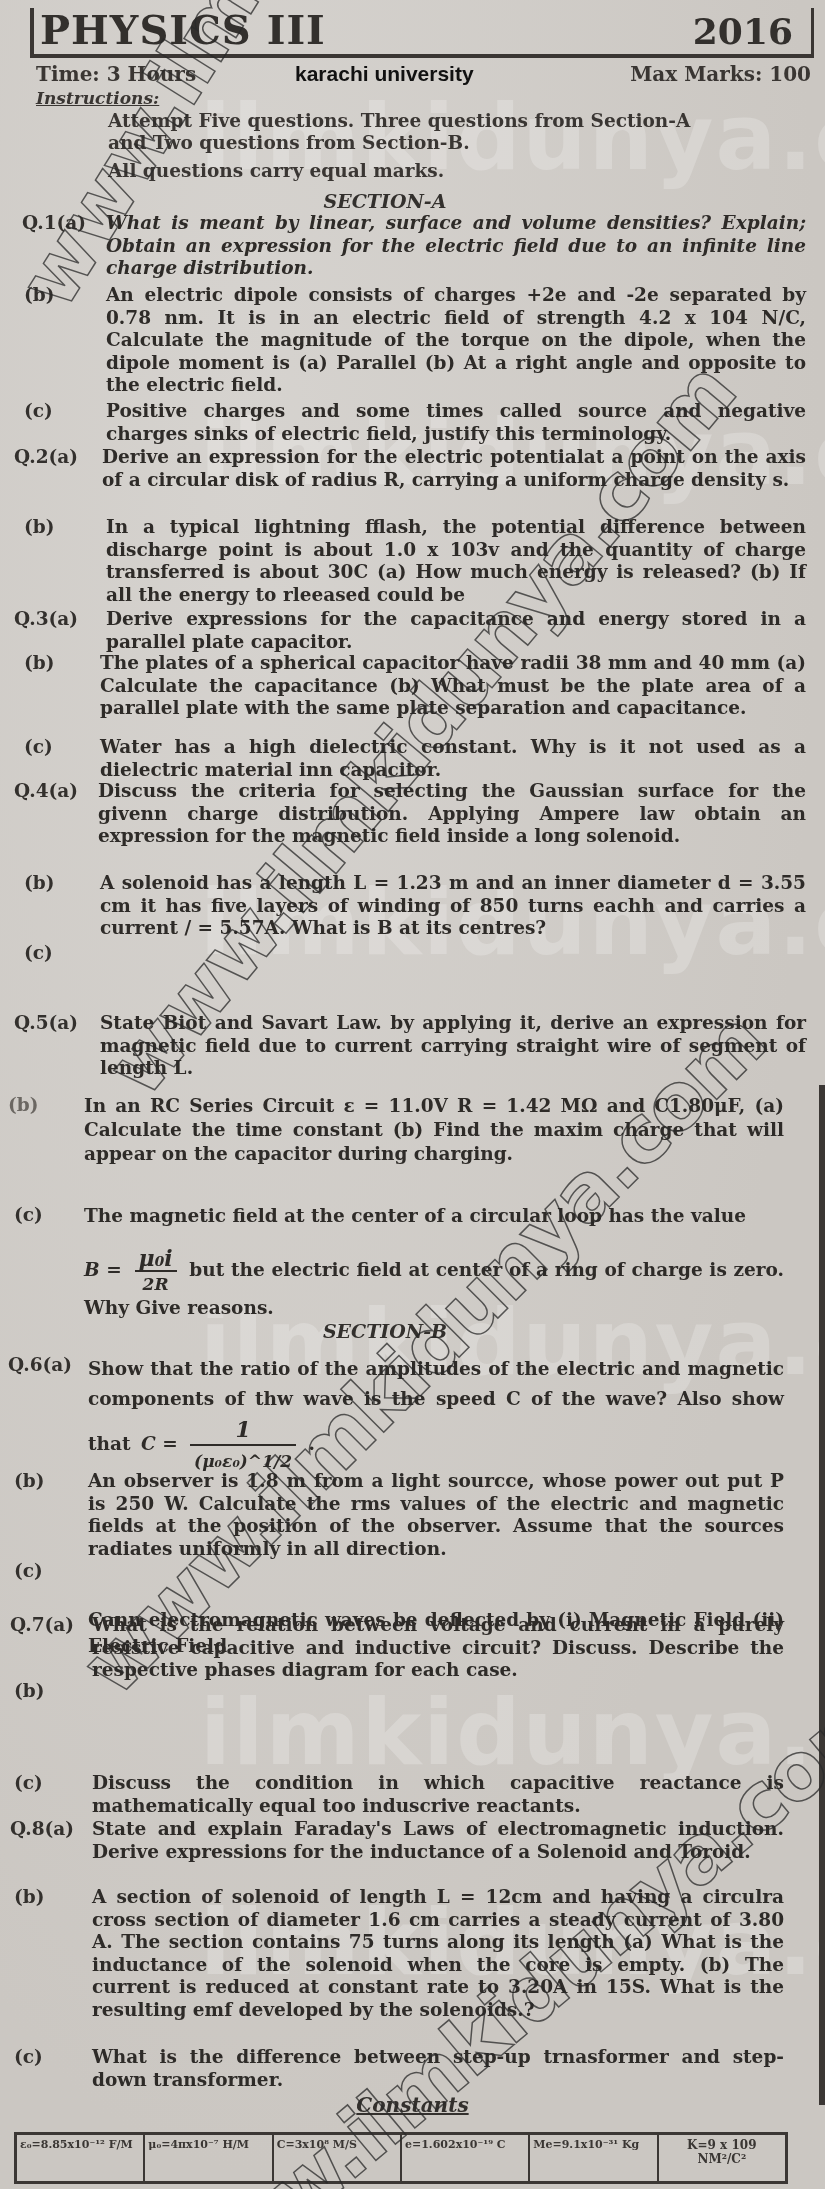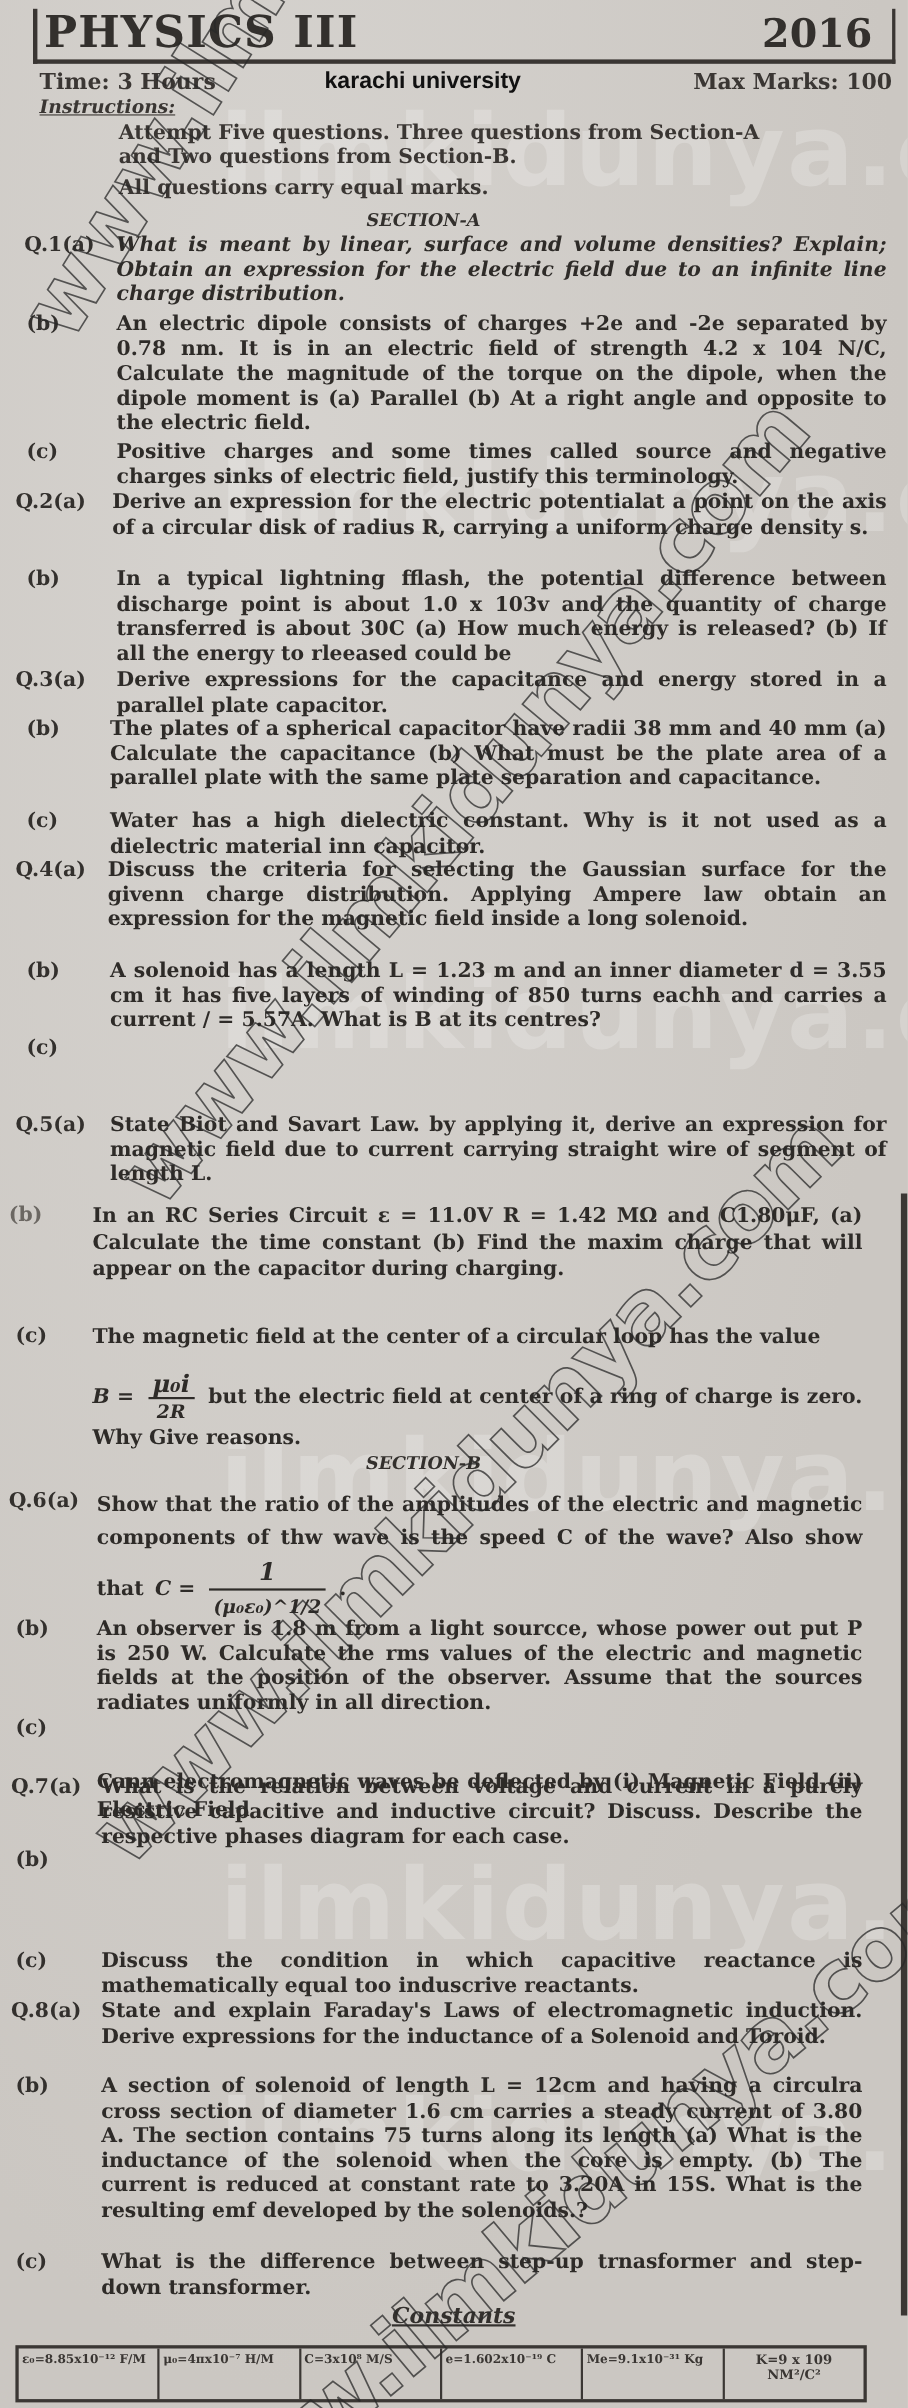--- a/index.html
+++ b/index.html
@@ -45,21 +45,21 @@
     .instructions-label {
       position: absolute; left: 36px; top: 88px;
       font-style: italic; font-weight: bold; font-size: 17px;
       text-decoration: underline; color: #3a3633;
     }
     .instr-line {
       position: absolute; left: 108px; font-weight: bold; font-size: 18.5px; color: #3a3633;
     }
     .section-title {
       position: absolute; left: 0; width: 770px; text-align: center;
-      font-style: italic; font-weight: bold; font-size: 16px; color: #33302d;
+      font-style: italic; font-weight: bold; font-size: 19px; color: #33302d;
     }
     .q-label {
       position: absolute; font-weight: bold; font-size: 18.5px; color: #33302d; white-space: nowrap;
     }
     .q-text {
       position: absolute; font-size: 18.5px; line-height: 22.5px; color: #2e2b28;
       font-weight: bold; text-align: justify;
     }
     .frac { display: inline-block; vertical-align: middle; text-align: center; margin: 0 6px; font-style: italic; }
     .frac .num { display: block; border-bottom: 2px solid #2e2b28; padding: 0 4px; font-size: 22px; }

